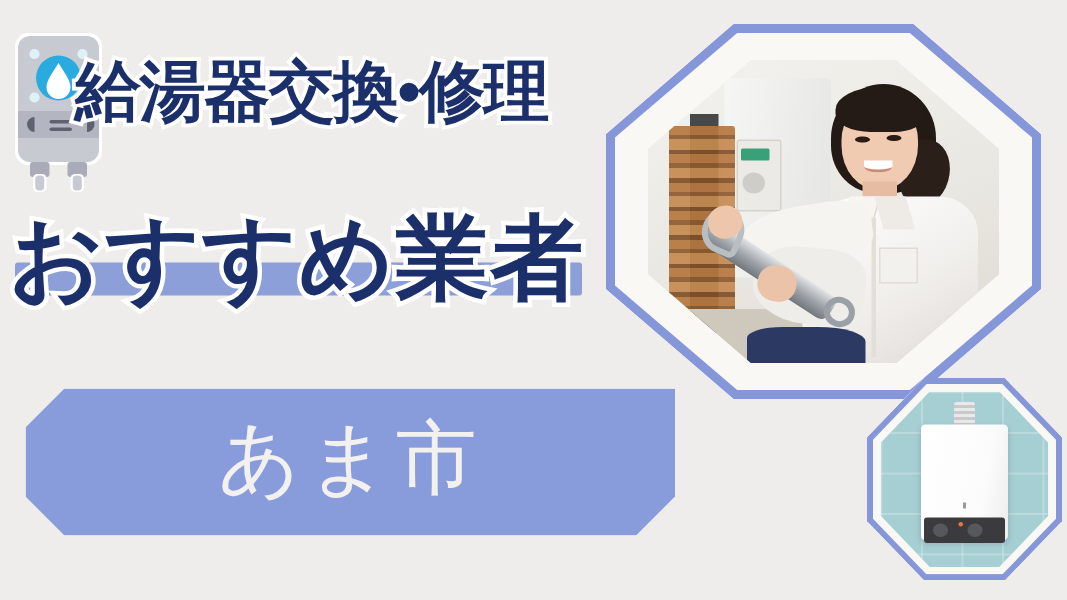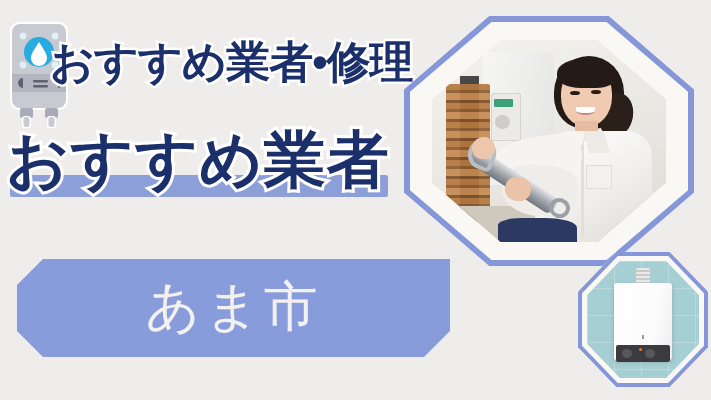--- a/index.html
+++ b/index.html
@@ -49,21 +49,21 @@
   .headline-highlight {
     position:absolute;
     left:10px; top:139px;
     width:378px; height:22px;
     background:#8c9fd8;
     border-radius:2px;
   }
 
   .headline-line2 {
     position:absolute;
-    left:6px; top:93px;
+    left:6px; top:106px;
     font-size:62px;
     font-weight:700;
     letter-spacing:1px;
     color:#1b2f6b;
     white-space:nowrap;
     -webkit-text-stroke:6px #ffffff;
     paint-order:stroke fill;
     line-height:1;
   }
 
@@ -222,21 +222,21 @@
         <rect x="16" y="96" width="9" height="12" rx="3" fill="#ffffff"></rect>
         <rect x="41" y="96" width="9" height="12" rx="3" fill="#ffffff"></rect>
         <rect x="17.5" y="97" width="6" height="10" rx="2.5" fill="#c8cad2"></rect>
         <rect x="42.5" y="97" width="6" height="10" rx="2.5" fill="#c8cad2"></rect>
       </g>
     </svg>
   </div>
 
   <div class="headline-block">
     <div class="headline-highlight"></div>
-    <div class="headline-line1">おすすめ業者•修理</div>
+    <div class="headline-line1">給湯器交換•修理</div>
     <div class="headline-line2">おすすめ業者</div>
   </div>
 
   <div class="city-button">
     <span class="city-button-label">あま市</span>
   </div>
 
   <div class="octagon-outer oct-clip" id="tech-octagon">
     <div class="octagon-border oct-clip"></div>
     <div class="octagon-inner oct-clip"></div>

